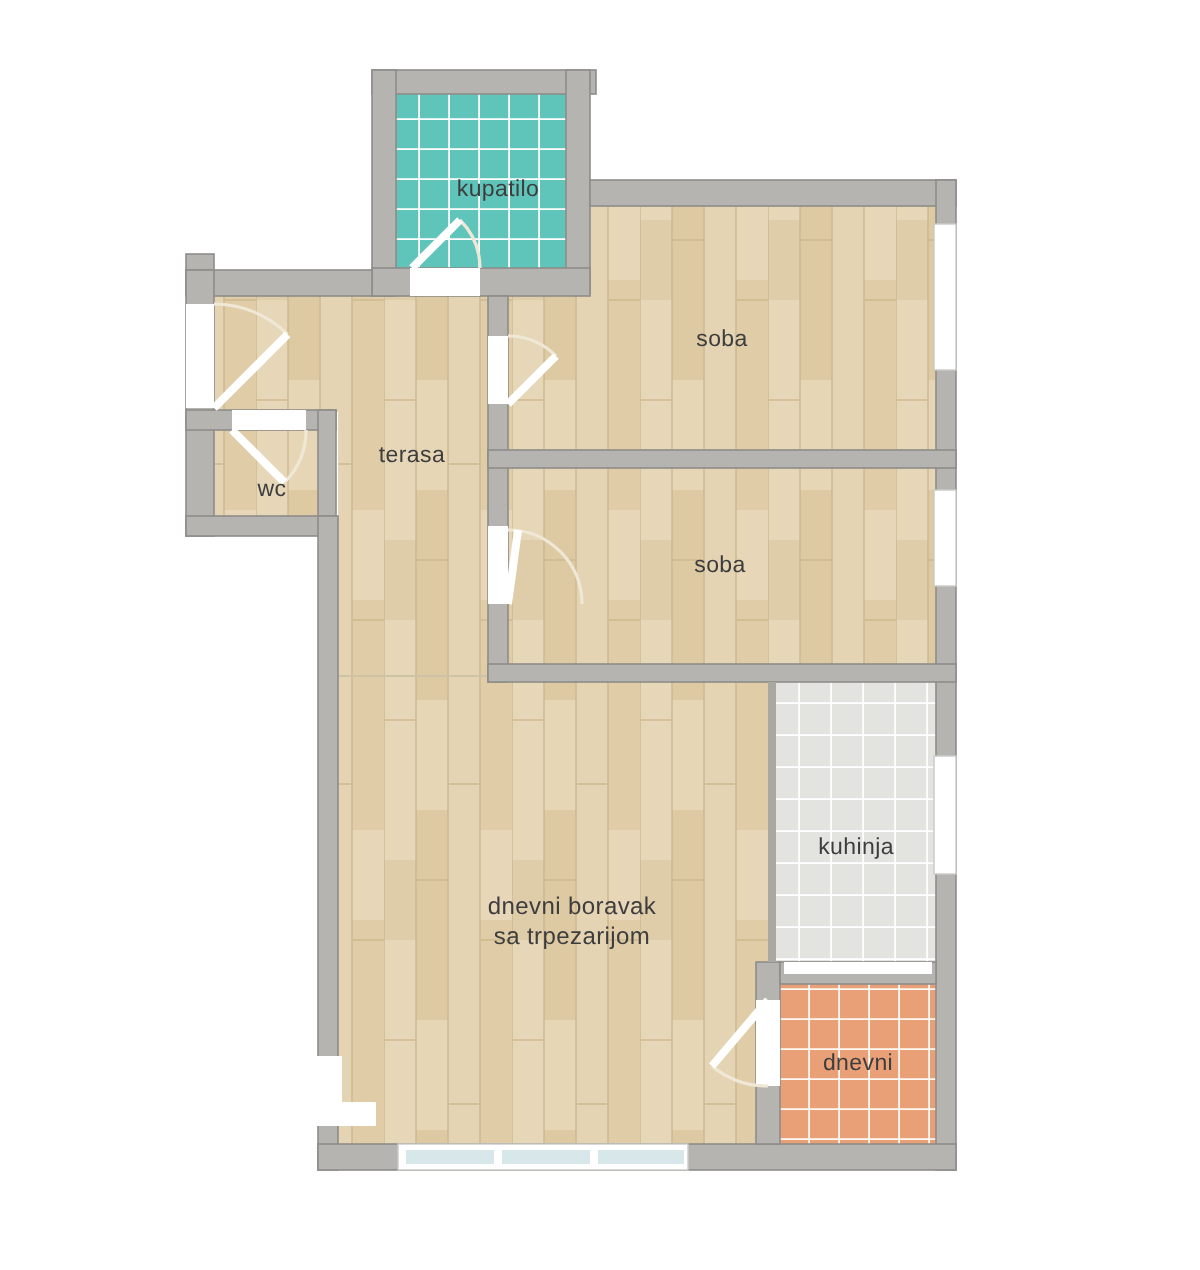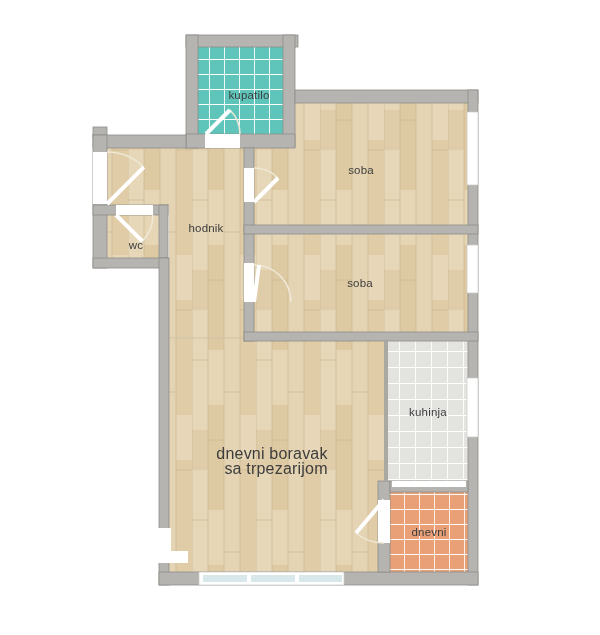--- a/index.html
+++ b/index.html
@@ -12,21 +12,21 @@
   .wallThin{fill:#a9a8a1;}
   .winW{fill:#ffffff;stroke:#c9c9c6;stroke-width:.7;}
   .openW{fill:#ffffff;}
   .pane{fill:var(--windowPane);}
   .arc{fill:none;stroke:#efe8d6;stroke-width:1.6;}
   .leaf{fill:none;stroke:#ffffff;stroke-width:4;}
   .lbl{
     position:absolute;transform:translate(-50%,-50%);
     color:var(--ink);font-size:11.5px;letter-spacing:.2px;white-space:nowrap;
   }
-  .lbl-big{font-size:16px;text-align:right;line-height:15px;}
+  .lbl-big{font-size:12px;text-align:center;line-height:15px;margin-left:14px;}
 </style>
 </head>
 <body>
 
 <div class="stage">
 
   <svg class="plan-svg" width="600" height="635" viewBox="0 0 600 635">
     <defs>
       <pattern id="wood" width="64" height="160" patternUnits="userSpaceOnUse">
         <rect width="64" height="160" style="fill:var(--wood)"></rect>
@@ -132,22 +132,22 @@
       <path class="arc" d="M 153 215 A 37 37 0 0 1 142.2 241.2"></path>
       <path class="leaf" d="M 116 215 L 142.2 241.2"></path>
       <path class="arc" d="M 384 543 A 43 43 0 0 1 356 533"></path>
       <path class="leaf" d="M 384 500 L 356 533"></path>
     </g>
   </svg>
 
   <div class="lbl" style="left:249px;top:95px">kupatilo</div>
   <div class="lbl" style="left:361px;top:170px">soba</div>
   <div class="lbl" style="left:360px;top:283px">soba</div>
-  <div class="lbl" style="left:206px;top:228px">hodnik</div>
+  <div class="lbl" style="left:206px;top:228px">terasa</div>
   <div class="lbl" style="left:136px;top:245px">wc</div>
   <div class="lbl lbl-big" style="left:272px;top:461px">
     <div>dnevni boravak</div>
     <div>sa trpezarijom</div>
   </div>
-  <div class="lbl" style="left:428px;top:412px">kuhinja</div>
+  <div class="lbl" style="left:428px;top:424px">kuhinja</div>
   <div class="lbl" style="left:429px;top:532px">dnevni</div>
 
 </div>
 
 </body></html>

